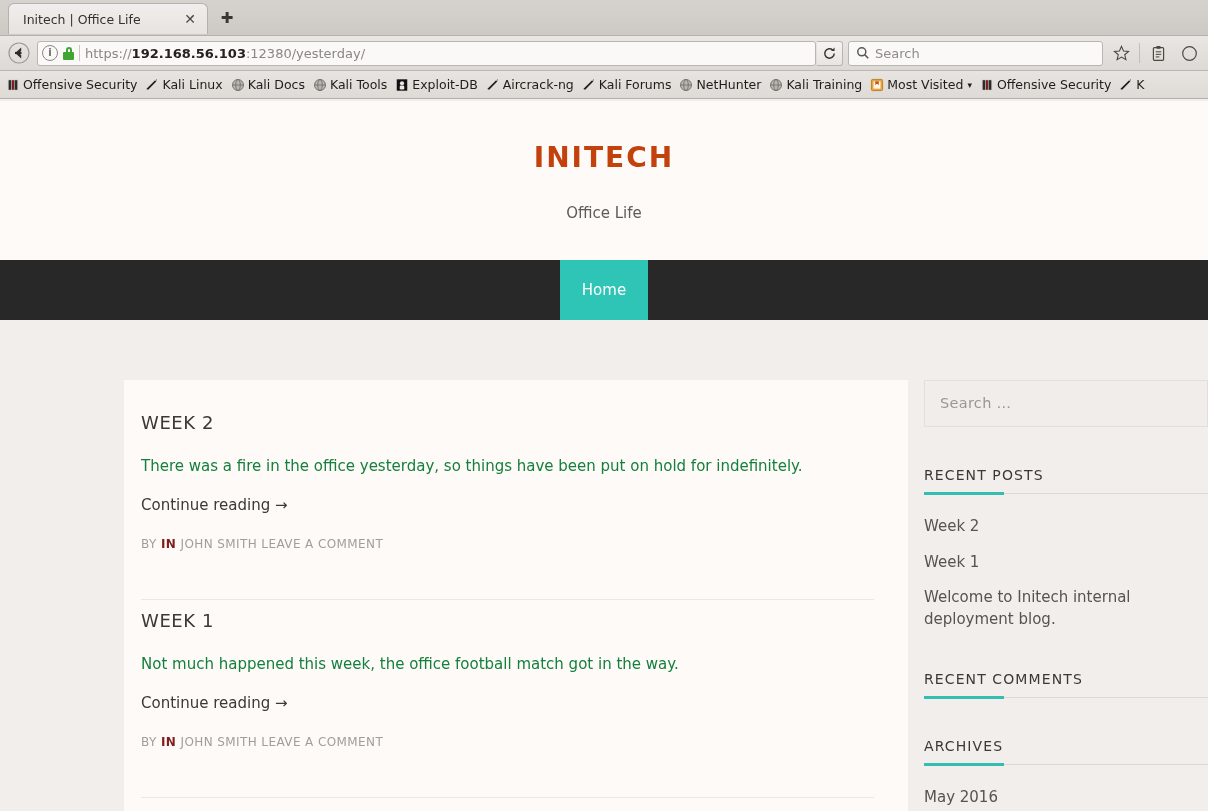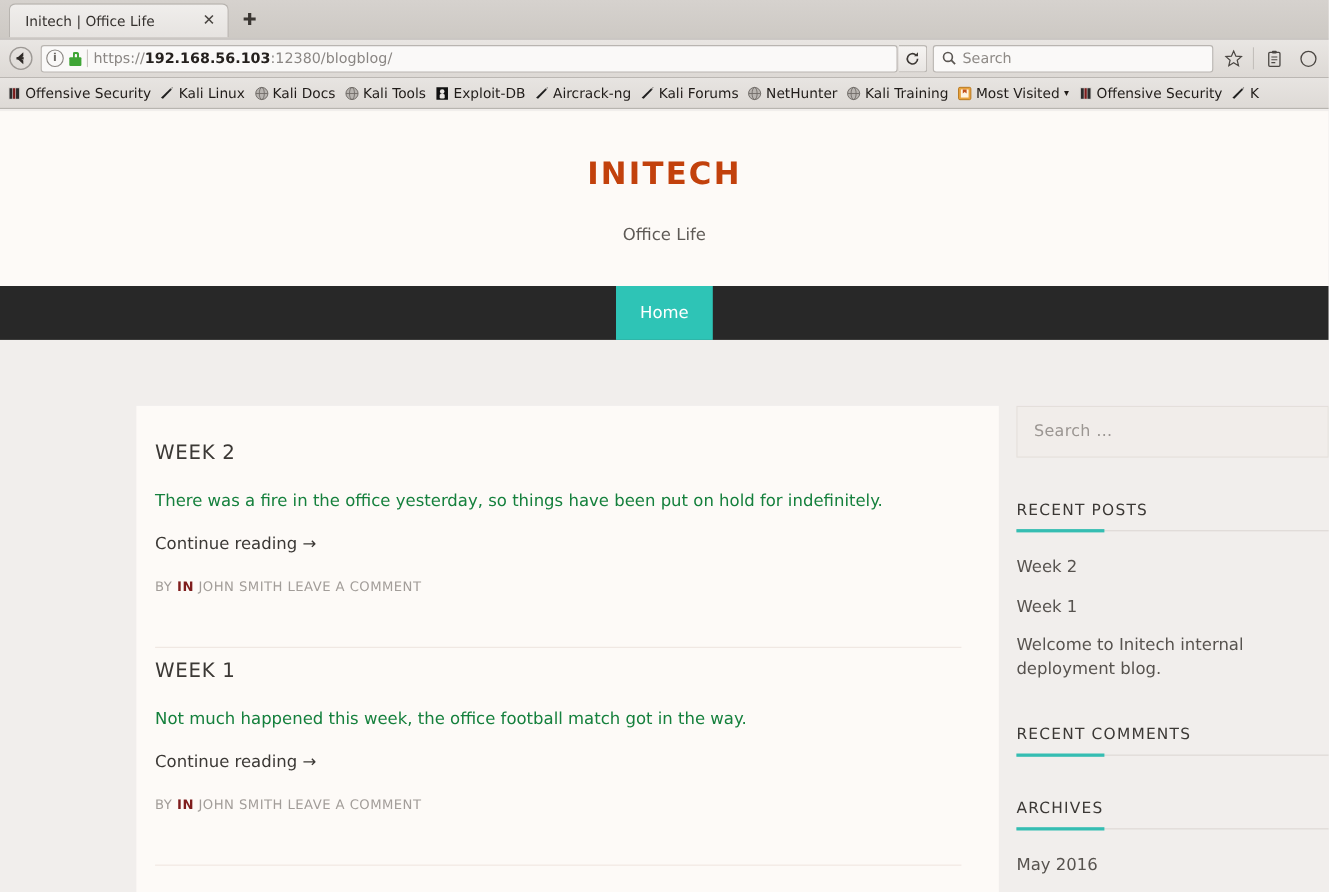--- a/index.html
+++ b/index.html
@@ -197,21 +197,21 @@
     color: #c2410c;
     line-height: 1.1;
   }
   .site-tagline {
     margin-top: 30px;
     font-size: 15px;
     color: #5e5a56;
   }
   .navmenu {
     background: #282828;
-    height: 49px;
+    height: 60px;
     display: flex;
     justify-content: center;
   }
   .navmenu a {
     display: flex;
     align-items: center;
     padding: 0 22px;
     font-size: 15px;
     color: #ffffff;
     background: #2ec4b6;
@@ -335,21 +335,21 @@
       </svg>
     </div>
 
     <div class="urlbar">
       <span class="identity-info">i</span>
       <span class="lock">
         <span class="lock-shackle"></span>
           <span class="lock-body"></span>
       </span>
       <span class="url-sep"></span>
-      <span class="url-text"><span>https://</span><span class="host">192.168.56.103</span><span>:12380/blogblog/</span></span>
+      <span class="url-text"><span>https://</span><span class="host">192.168.56.103</span><span>:12380/yesterday/</span></span>
     </div>
     <div class="reload">
       <svg width="15" height="15" viewBox="0 0 16 16">
         <path d="M13 8a5 5 0 1 1-1.6-3.7" fill="none" stroke="#3d3935" stroke-width="1.6"></path>
         <path d="M13.4 1.6 L13.4 5.4 L9.6 5.4 Z" fill="#3d3935"></path>
       </svg>
     </div>
 
     <div class="searchbar">
       <svg class="fav" width="13" height="13" viewBox="0 0 16 16">

